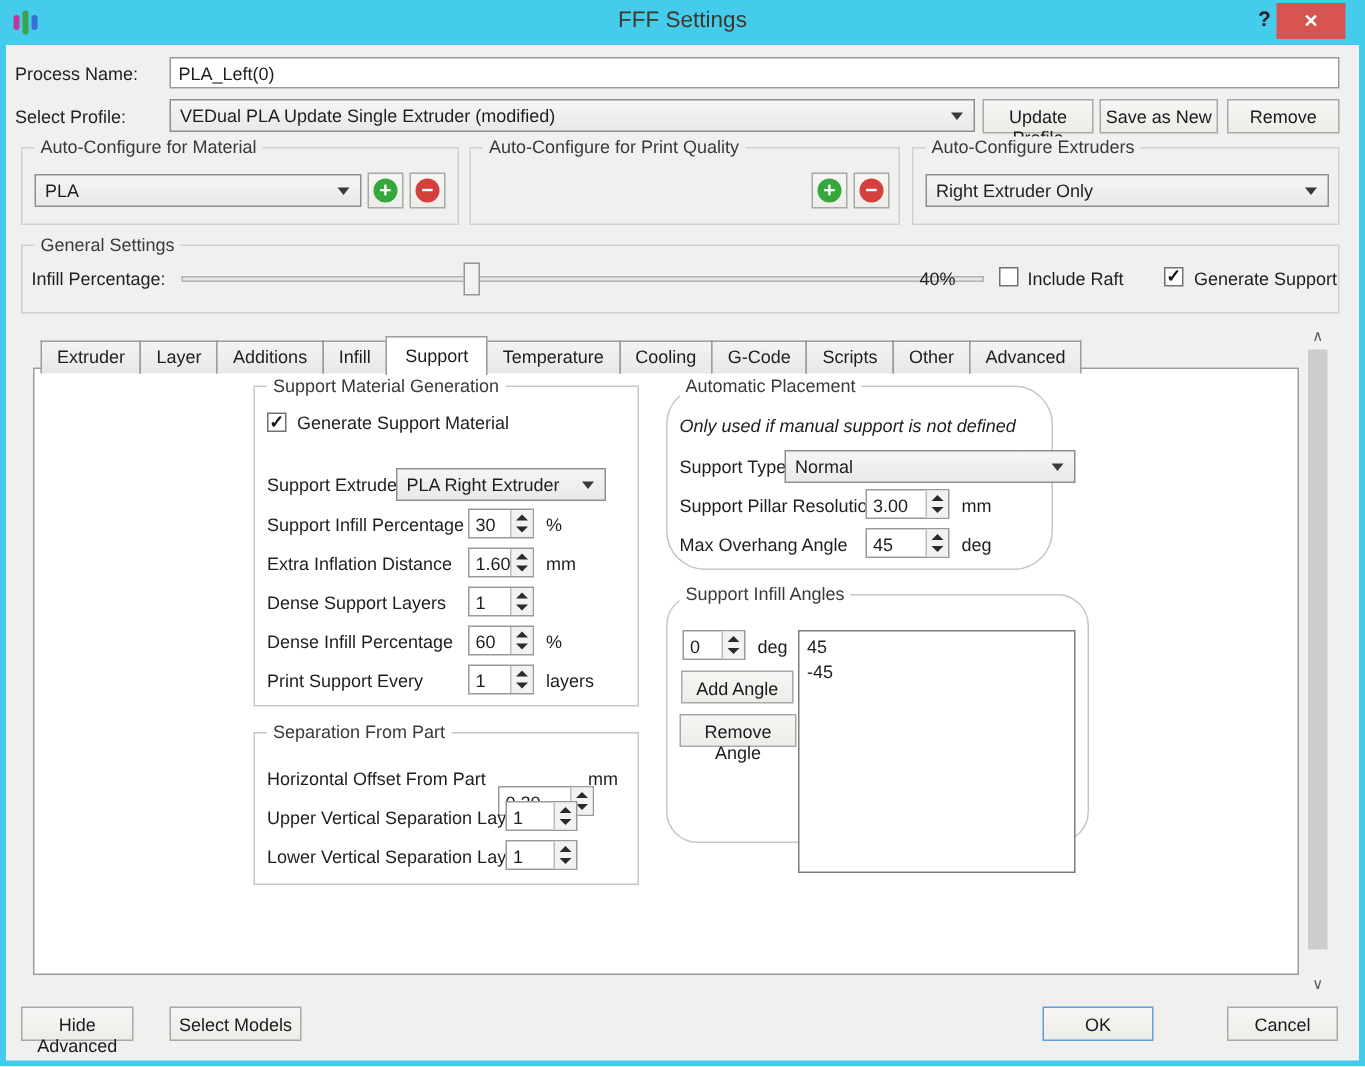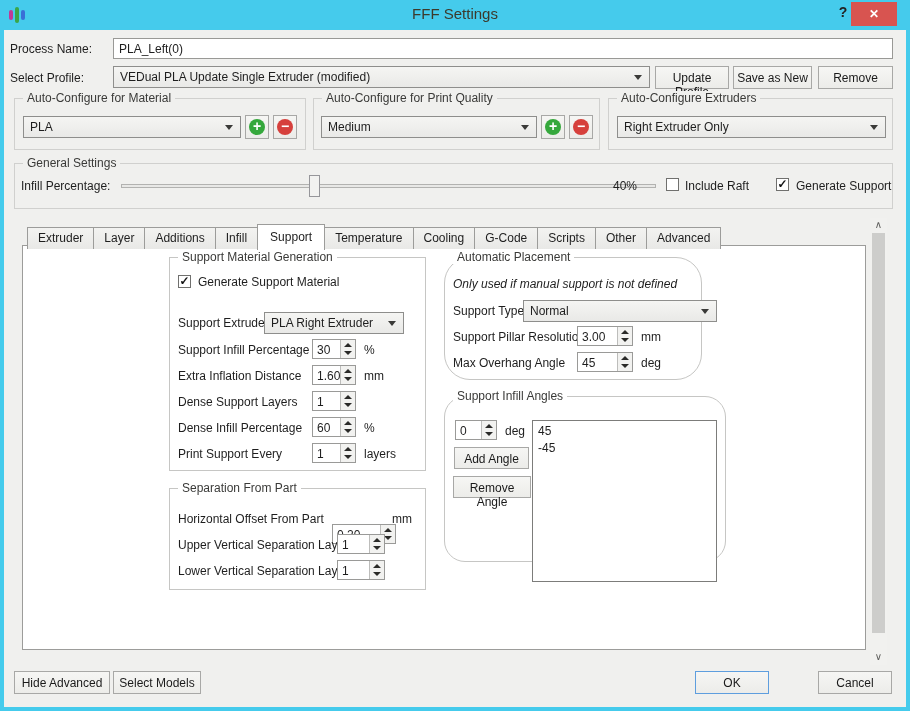--- a/index.html
+++ b/index.html
@@ -111,24 +111,20 @@
       <div class="iconbtn" style="left:230px; top:16px;">
           <span class="circle green">+</span>
         </div>
       <div class="iconbtn" style="left:258px; top:16px;">
           <span class="circle red">−</span>
         </div>
     </div>
 
     <div class="groupbox" style="left:309px; top:68px; width:287px; height:52px;">
       <span class="legend">Auto-Configure for Print Quality</span>
-      <div class="combo" style="left:7px; top:17px; width:216px;">
-        <span>Medium</span>
-        <span class="arr"></span>
-      </div>
       <div class="iconbtn" style="left:227px; top:16px;">
           <span class="circle green">+</span>
         </div>
       <div class="iconbtn" style="left:255px; top:16px;">
           <span class="circle red">−</span>
         </div>
     </div>
 
     <div class="groupbox" style="left:604px; top:68px; width:285px; height:52px;">
       <span class="legend">Auto-Configure Extruders</span>
@@ -311,19 +307,19 @@
         </div>
       </div>
     </div>
 
     <div class="sbar" style="left:866px; top:188px; height:447px;">
       <div class="sb-btn">∧</div>
       <div class="sb-thumb"></div>
       <div class="sb-btn down">∨</div>
     </div>
 
-    <div class="btn" style="left:10px; top:641px; width:96px;">Hide Advanced</div>
+    <div class="btn" style="left:10px; top:641px; width:75px;">Hide Advanced</div>
     <div class="btn" style="left:109px; top:641px; width:88px;">Select Models</div>
     <div class="btn focused" style="left:691px; top:641px; width:74px;">OK</div>
     <div class="btn" style="left:814px; top:641px; width:74px;">Cancel</div>
 
   </div>
 </div>
 
 </body></html>

